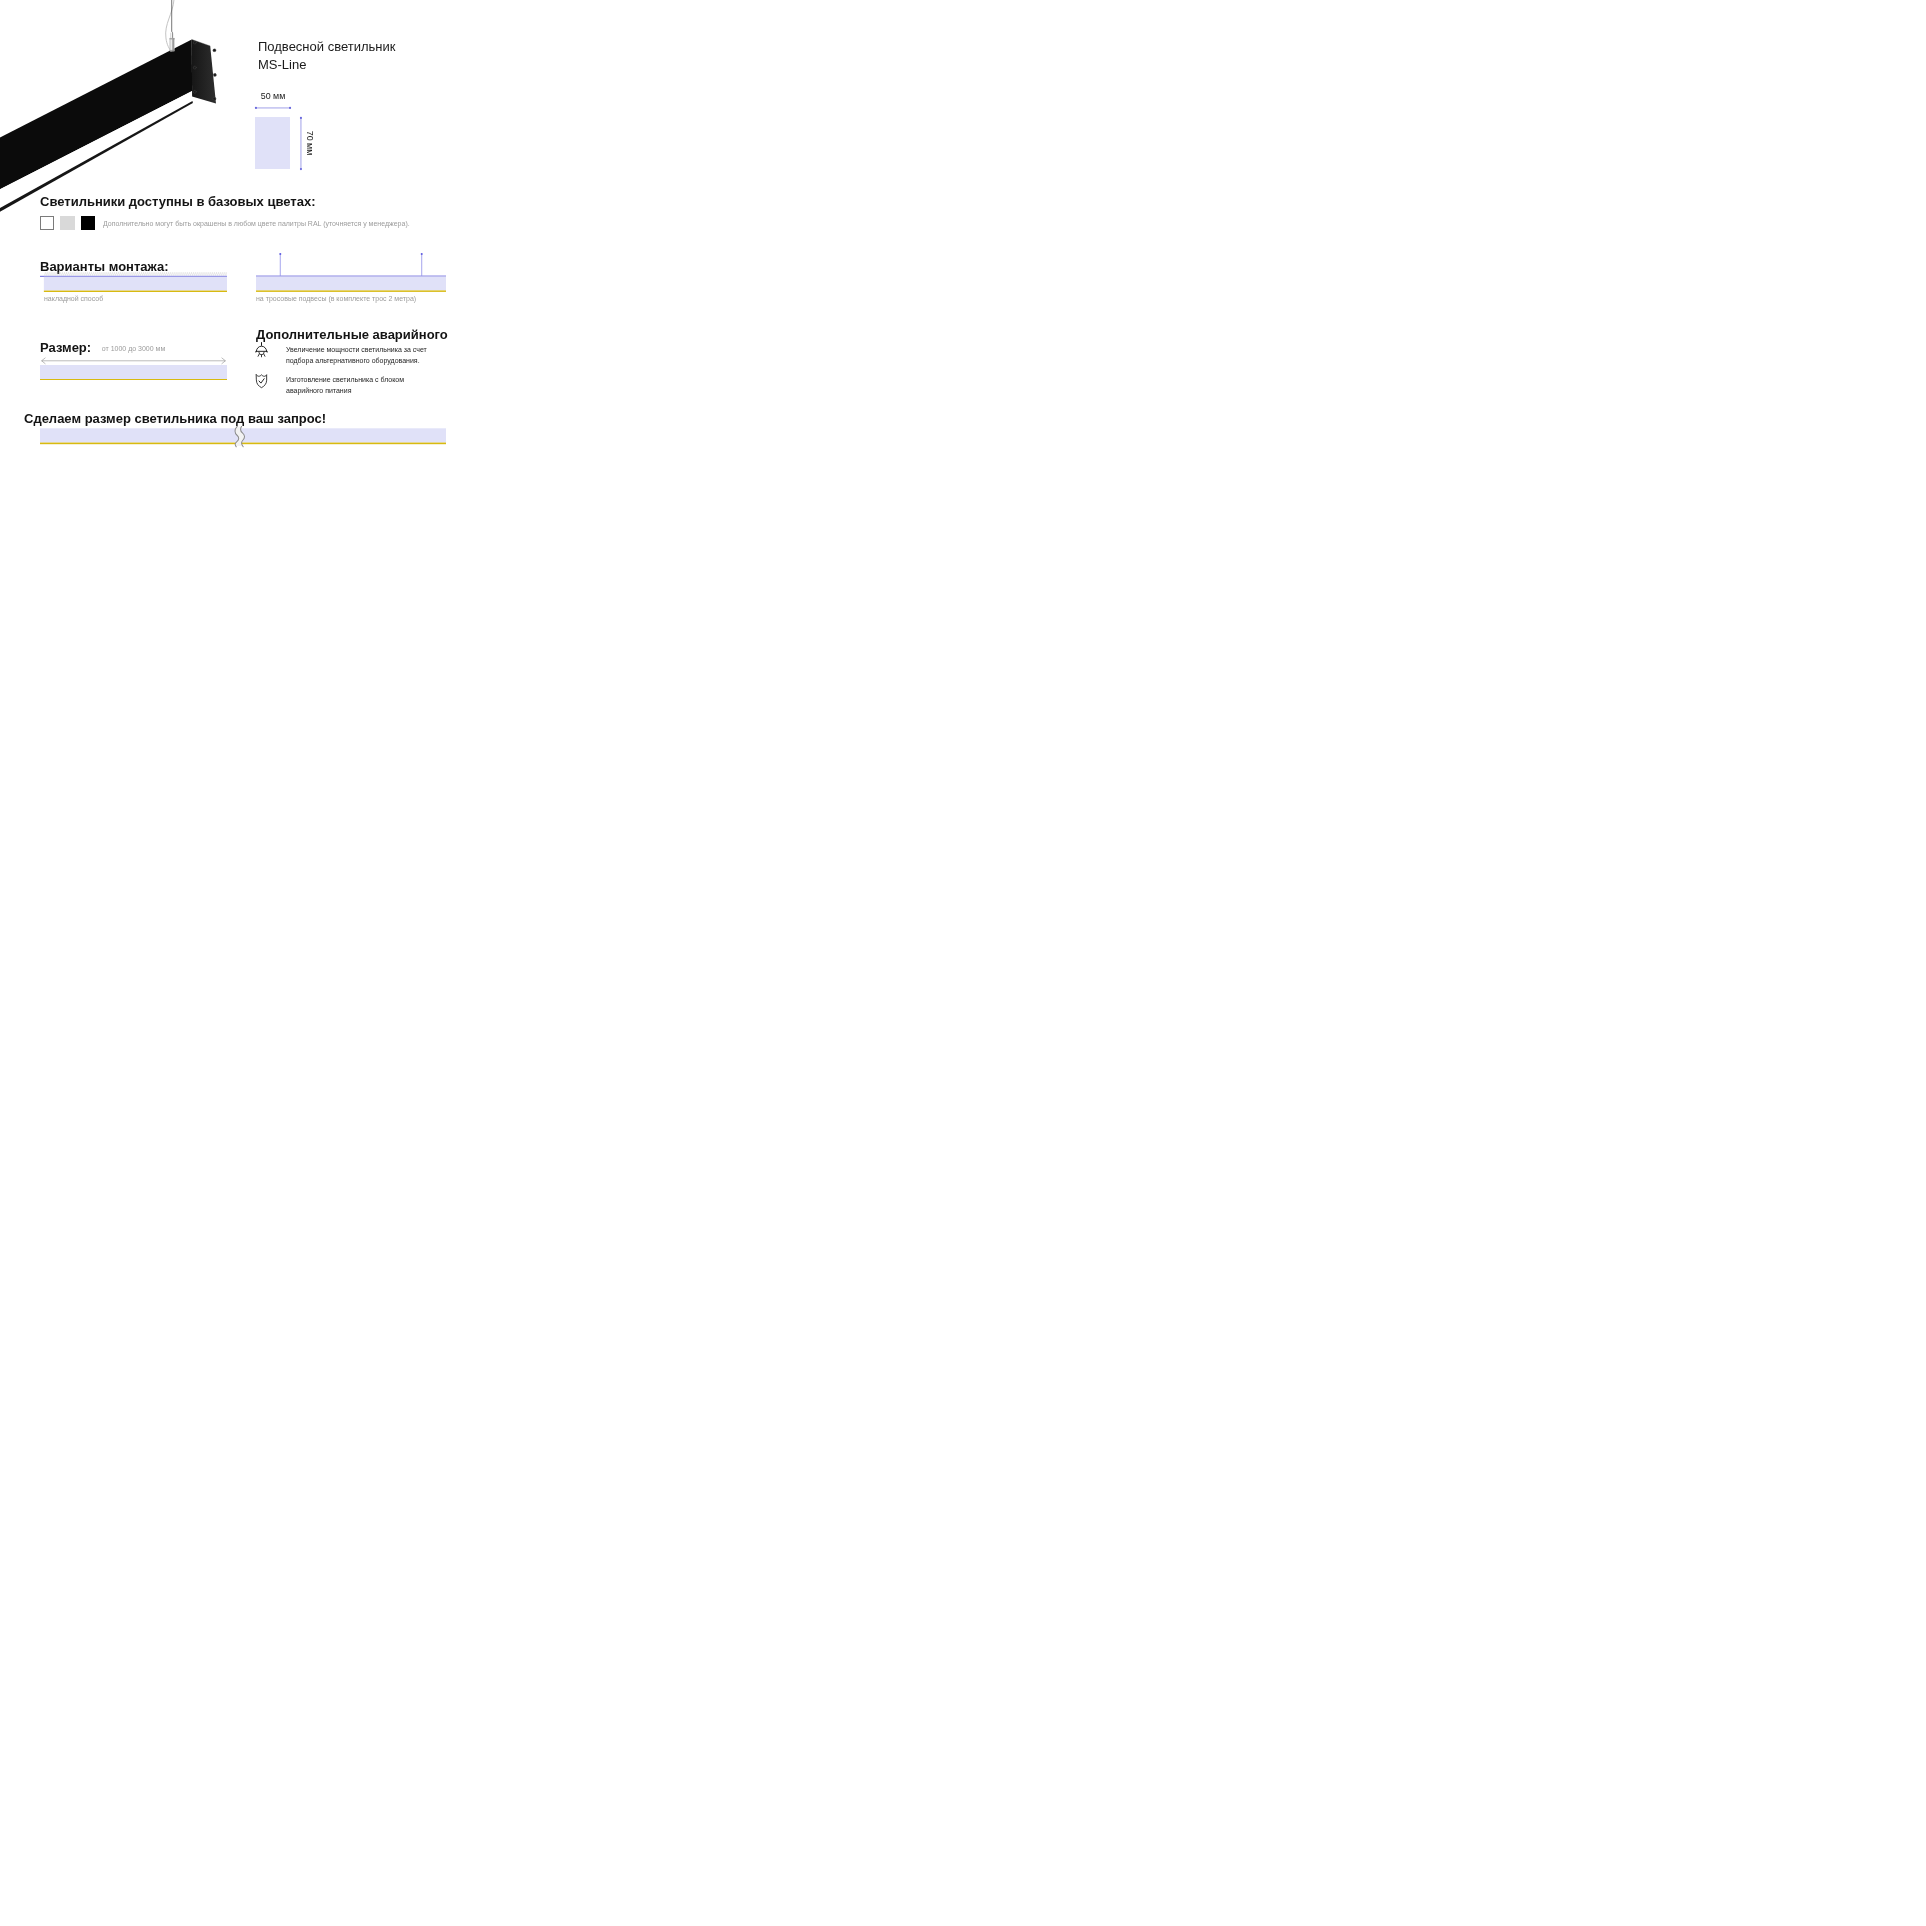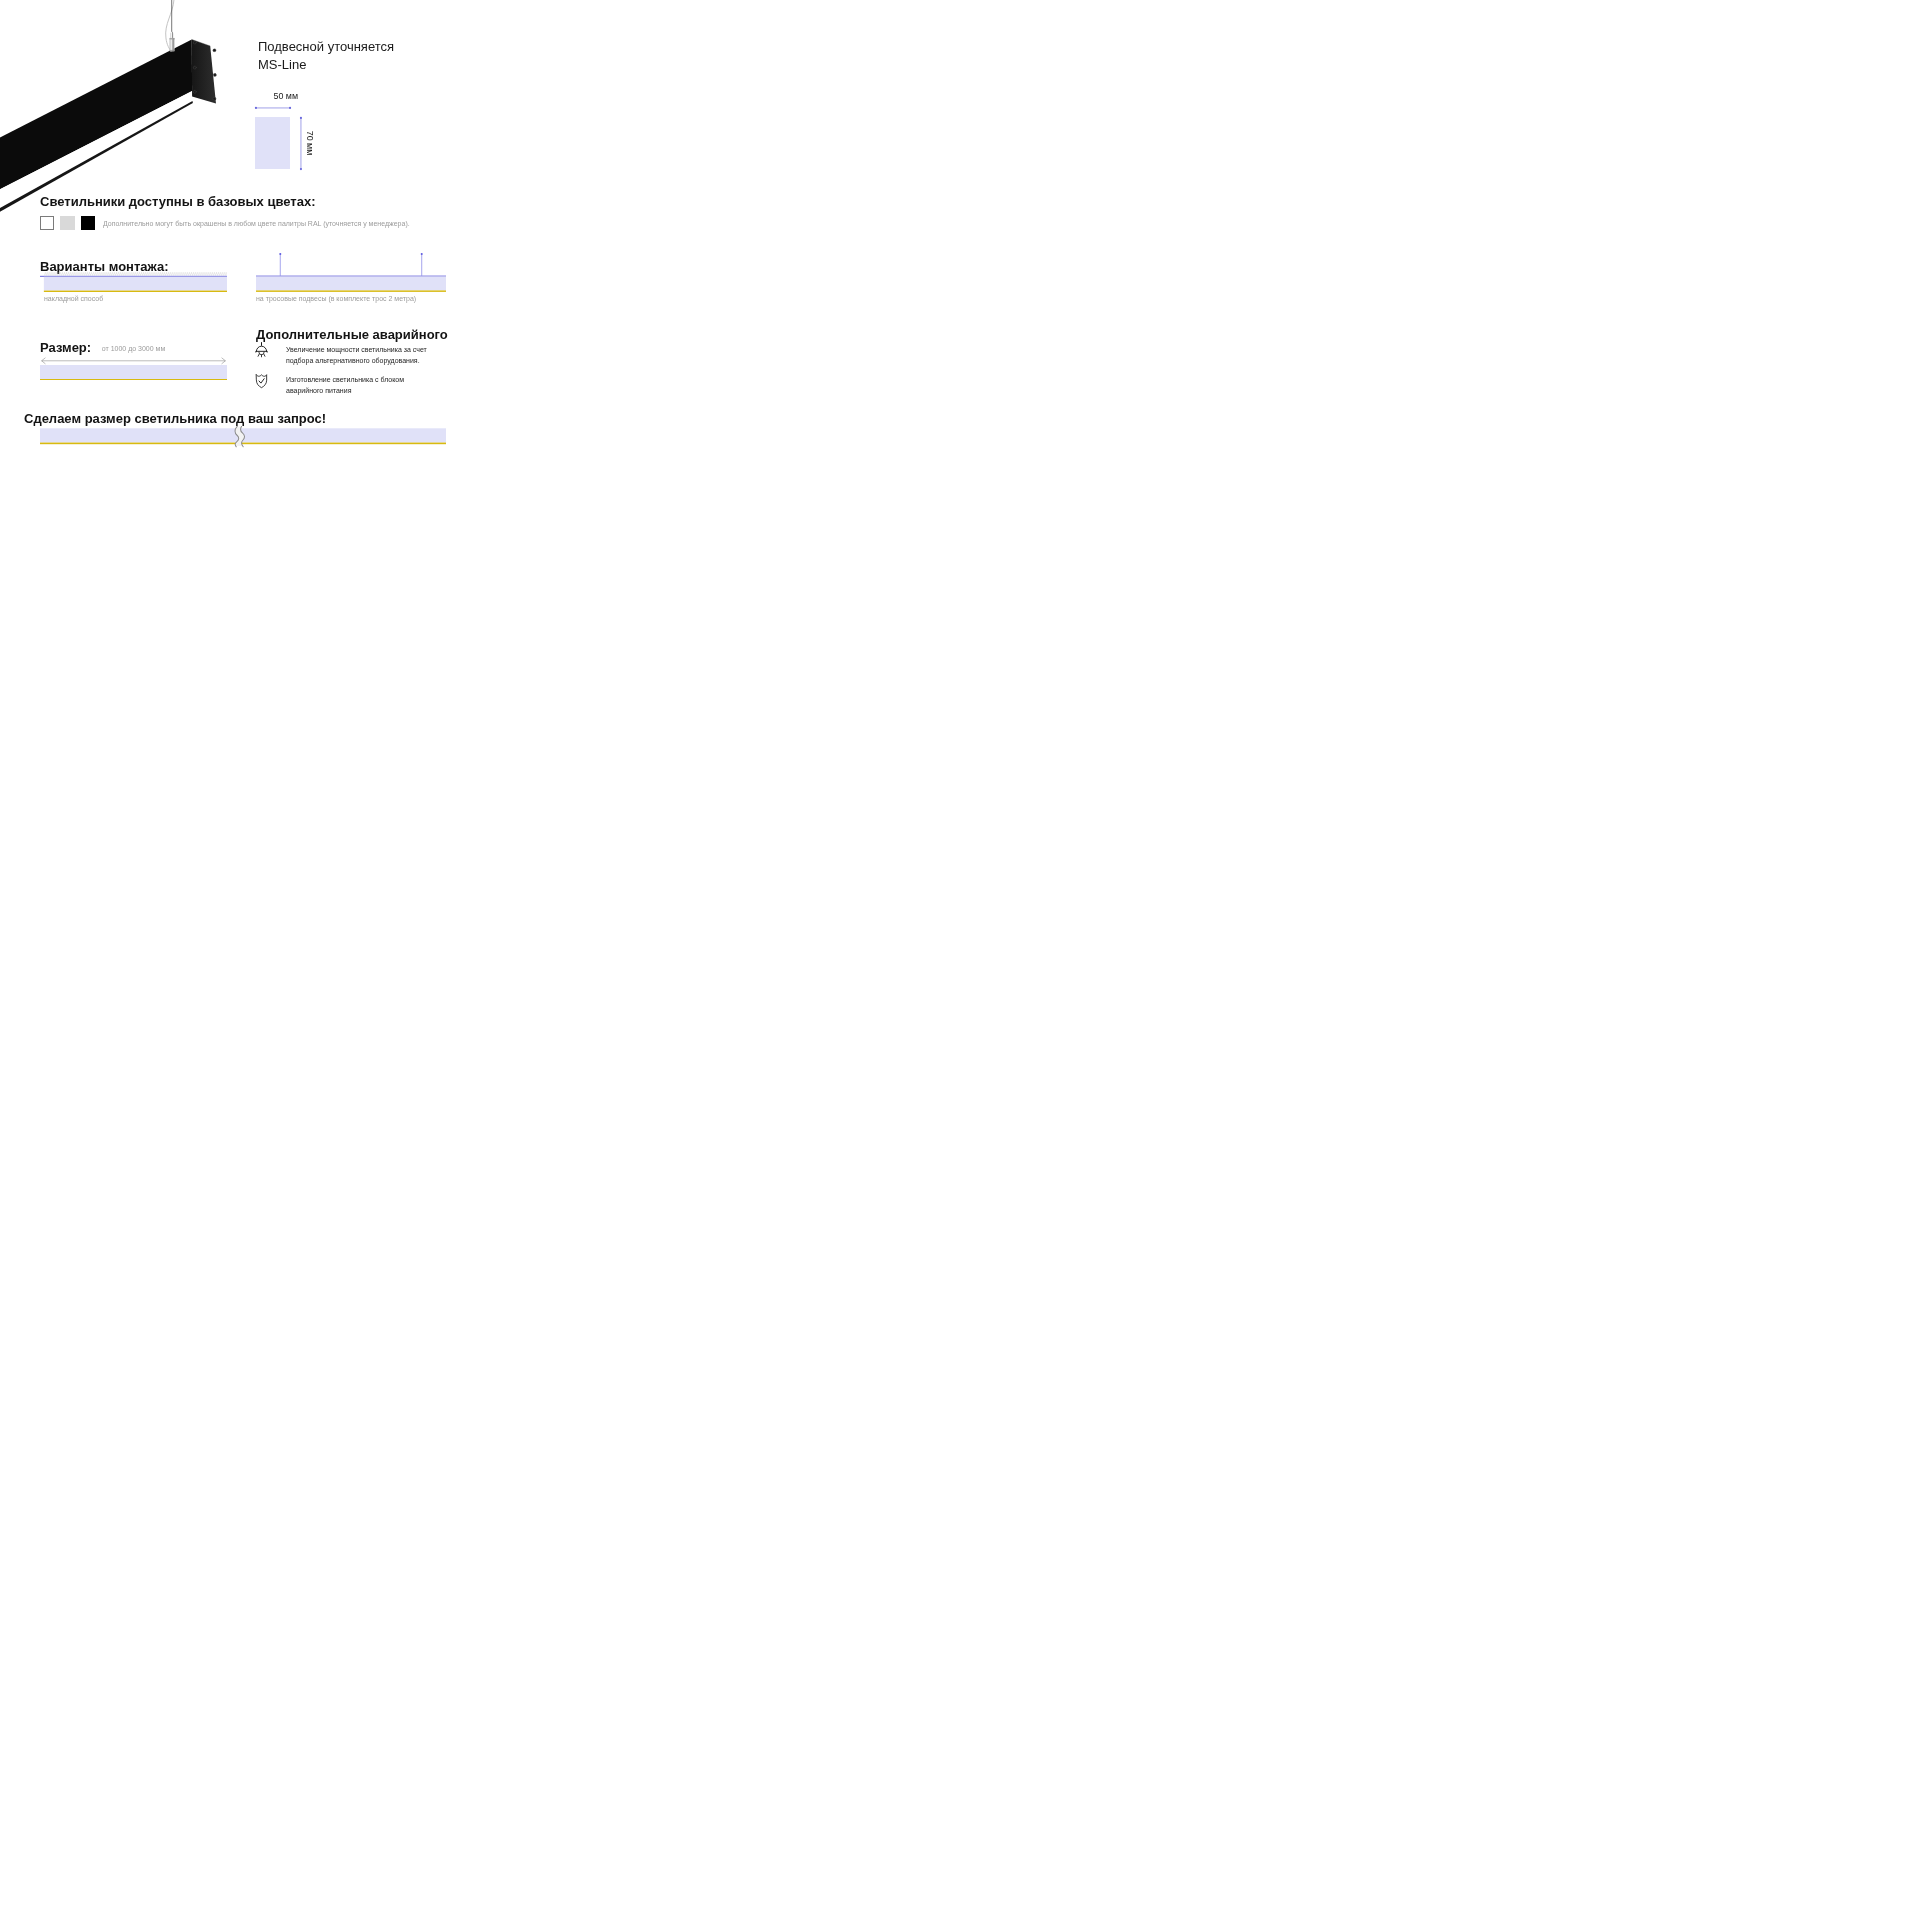--- a/index.html
+++ b/index.html
@@ -86,25 +86,25 @@
     <g>
       <circle cx="446.5" cy="85" r="3.2" fill="url(#gmetal)"></circle>
       <rect x="443" y="86" width="7" height="12" fill="url(#gmetal)"></rect>
       <rect x="440.5" y="98" width="13" height="35" rx="1.5" fill="url(#gmetal)"></rect>
       <rect x="440.5" y="98" width="13" height="4" fill="#9c9c9c" opacity="0.8"></rect>
       <rect x="440.5" y="129" width="13" height="3" fill="#8a8a8a" opacity="0.7"></rect>
     </g>
   </svg>
 
   <div class="abs title">
-    <div>Подвесной уточняется</div>
+    <div>Подвесной светильник</div>
     <div>MS-Line</div>
   </div>
 
-  <div class="abs dimlabel" style="left:248px;top:91px;width:50px;text-align:right">50 мм</div>
+  <div class="abs dimlabel" style="left:248px;top:91px;width:50px;text-align:center">50 мм</div>
   <svg class="abs" style="left:254px;top:106px" width="38" height="3.9" viewBox="0 0 98 10">
     <line x1="5" y1="5" x2="93" y2="5" stroke="#6766dc" stroke-width="1.6"></line>
     <circle cx="5" cy="5" r="2.8" fill="#6766dc"></circle>
       <circle cx="93" cy="5" r="2.8" fill="#6766dc"></circle>
   </svg>
   <div class="abs" style="left:255px;top:117px;width:35px;height:52px;background:#e0e1f8"></div>
   <svg class="abs" style="left:299px;top:116px" width="3.9" height="55" viewBox="0 0 10 142">
     <line x1="5" y1="5" x2="5" y2="137" stroke="#6766dc" stroke-width="1.6"></line>
     <circle cx="5" cy="5" r="2.8" fill="#6766dc"></circle>
       <circle cx="5" cy="137" r="2.8" fill="#6766dc"></circle>

